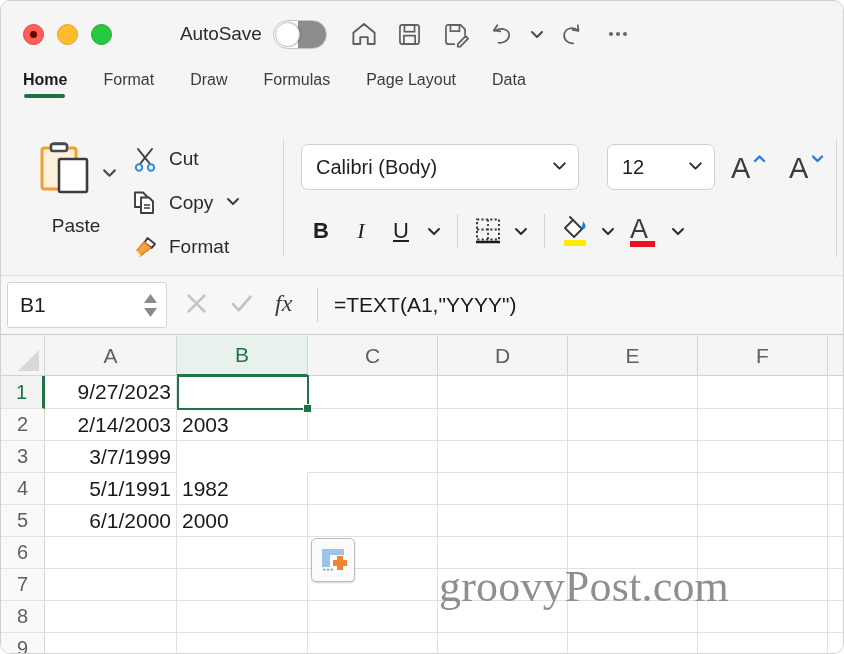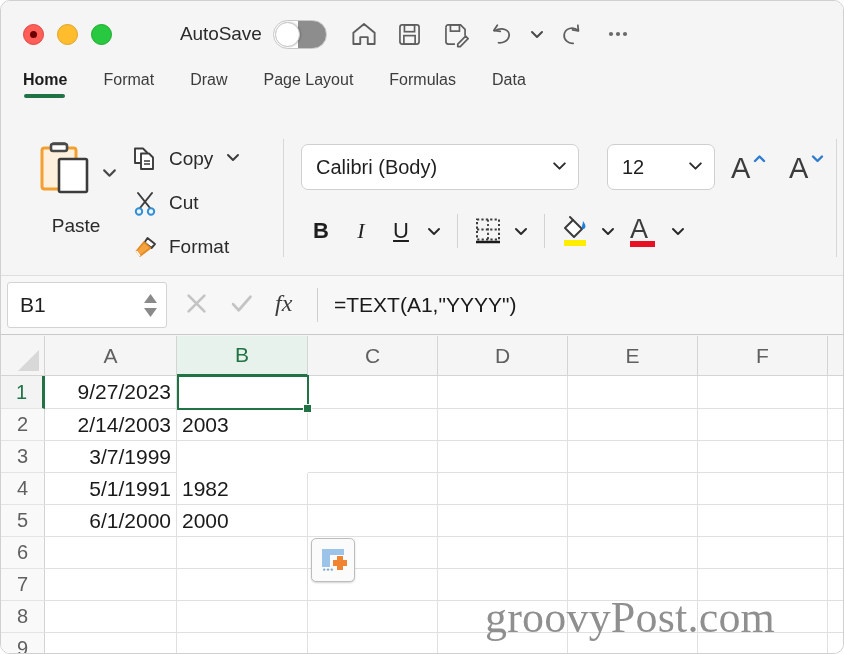--- a/index.html
+++ b/index.html
@@ -289,22 +289,22 @@
             <circle cx="20" cy="13" r="2.1"></circle>
         </svg>
       </div>
     </div>
   </div>
 
   <div class="ribbon-tabs">
     <div class="rtab active">Home</div>
     <div class="rtab">Format</div>
     <div class="rtab">Draw</div>
+    <div class="rtab">Formulas</div>
     <div class="rtab">Page Layout</div>
-    <div class="rtab">Formulas</div>
     <div class="rtab">Data</div>
   </div>
 
   <div class="ribbon">
 
     <div class="paste-group">
       <div class="paste-icon-row">
         <span>
           <svg width="62" height="62" viewBox="0 0 62 62" fill="none">
             <rect x="8" y="11" width="34" height="41" rx="2.5" fill="#fdf0dc" stroke="#f3a030" stroke-width="3"></rect>
@@ -319,44 +319,44 @@
           </svg>
         </span>
       </div>
       <div class="paste-label">Paste</div>
     </div>
 
     <div class="clip-items">
 
       <div class="clip-item">
         <span class="clip-ico">
+          <svg width="28" height="28" viewBox="0 0 28 28" fill="none">
+            <path d="M7 4 L19 19" stroke="#3c3c3c" stroke-width="2" stroke-linecap="round"></path>
+            <path d="M21 4 L9 19" stroke="#3c3c3c" stroke-width="2" stroke-linecap="round"></path>
+            <circle cx="8" cy="22.5" r="3.2" stroke="#2f8fd8" stroke-width="2" fill="none"></circle>
+            <circle cx="20" cy="22.5" r="3.2" stroke="#2f8fd8" stroke-width="2" fill="none"></circle>
+          </svg>
+        </span>
+        <span class="clip-text">Cut</span>
+      </div>
+
+      <div class="clip-item">
+        <span class="clip-ico">
           <svg width="28" height="28" viewBox="0 0 28 28" fill="none" stroke="#3c3c3c" stroke-width="1.9">
             <path d="M4 3.5 h8 l4 4 V18 H4 Z" stroke-linejoin="round" fill="#ffffff"></path>
             <path d="M10 8.5 h8 l4 4 V24 H10 Z" stroke-linejoin="round" fill="#ffffff"></path>
             <path d="M13 16 h6 M13 19 h6" stroke-width="1.6"></path>
           </svg>
         </span>
         <span class="clip-text">Copy</span>
         <span class="clip-caret">
           <svg width="16" height="16" viewBox="0 0 16 16" fill="none" stroke="#3c3c3c" stroke-width="2">
             <path d="M3 6 L8 11 L13 6" stroke-linecap="round" stroke-linejoin="round"></path>
           </svg>
         </span>
-      </div>
-
-      <div class="clip-item">
-        <span class="clip-ico">
-          <svg width="28" height="28" viewBox="0 0 28 28" fill="none">
-            <path d="M7 4 L19 19" stroke="#3c3c3c" stroke-width="2" stroke-linecap="round"></path>
-            <path d="M21 4 L9 19" stroke="#3c3c3c" stroke-width="2" stroke-linecap="round"></path>
-            <circle cx="8" cy="22.5" r="3.2" stroke="#2f8fd8" stroke-width="2" fill="none"></circle>
-            <circle cx="20" cy="22.5" r="3.2" stroke="#2f8fd8" stroke-width="2" fill="none"></circle>
-          </svg>
-        </span>
-        <span class="clip-text">Cut</span>
       </div>
 
       <div class="clip-item">
         <span class="clip-ico">
           <svg width="28" height="28" viewBox="0 0 28 28" fill="none">
             <path d="M16.5 5 L24 11 L20.5 15 L13.5 9.5 Z" fill="#ffffff" stroke="#3c3c3c" stroke-width="1.9" stroke-linejoin="round"></path>
             <path d="M13 9 L19.5 15 L9 23 L5.5 18 Z" fill="#f5a340" stroke="#e08a20" stroke-width="1.6" stroke-linejoin="round"></path>
             <path d="M5.5 18 L9 23" stroke="#ffffff" stroke-width="1.4"></path>
           </svg>
         </span>
@@ -573,21 +573,21 @@
     <div class="cell" style="left:827px; top:265px; width:17px; height:32px;"></div>
 
     <div class="cell" style="left:44px;  top:297px; width:132px; height:32px;"></div>
     <div class="cell" style="left:176px; top:297px; width:131px; height:32px;"></div>
     <div class="cell" style="left:307px; top:297px; width:130px; height:32px;"></div>
     <div class="cell" style="left:437px; top:297px; width:130px; height:32px;"></div>
     <div class="cell" style="left:567px; top:297px; width:130px; height:32px;"></div>
     <div class="cell" style="left:697px; top:297px; width:130px; height:32px;"></div>
     <div class="cell" style="left:827px; top:297px; width:17px; height:32px;"></div>
 
-    <div class="watermark" style="left:438px; top:256px;padding-left:46px;">groovyPost.com</div>
+    <div class="watermark" style="left:438px; top:225px;">groovyPost.com</div>
 
     <div class="paste-opt" style="left:310px; top:202px;">
       <svg width="30" height="30" viewBox="0 0 30 30" fill="none">
         <path d="M4 4 H26 V10 H12 V22 H4 Z" fill="#9bc4e8"></path>
         <g fill="#7da9cc">
           <circle cx="6.2" cy="24.6" r="1.2"></circle>
             <circle cx="10" cy="24.6" r="1.2"></circle>
             <circle cx="13.8" cy="24.6" r="1.2"></circle>
         </g>
         <path d="M19 11 h6 v4 h4 v6 h-4 v4 h-6 v-4 h-4 v-6 h4 Z" fill="#ef8432"></path>

